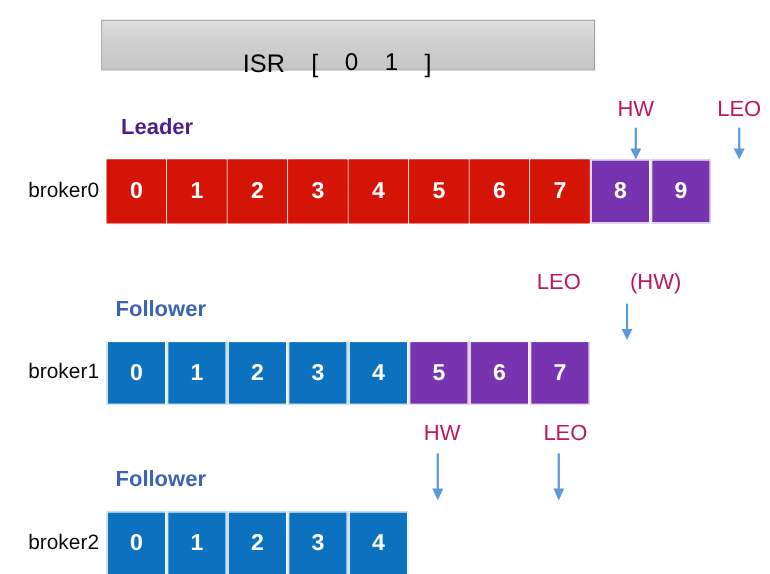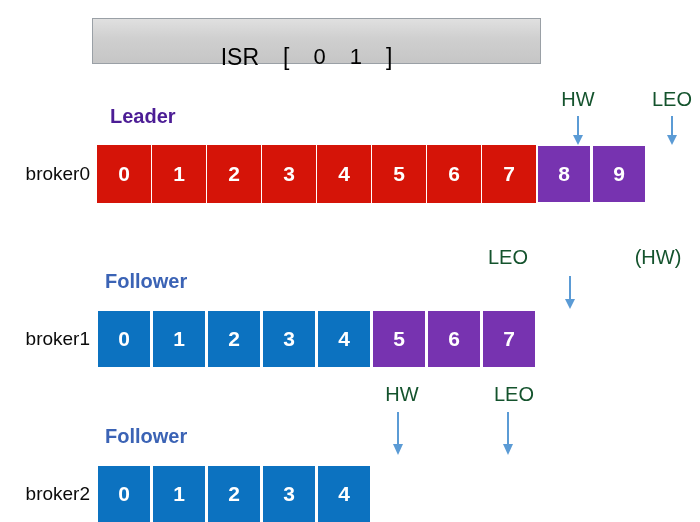--- a/index.html
+++ b/index.html
@@ -96,21 +96,21 @@
     font-weight: bold;
     white-space: nowrap;
   }
   .role.leader   { color: #4c1d95; }
   .role.follower { color: #3b63b5; text-align: center; }
 
   
   .annot-label {
     position: absolute;
     font-size: 20px;
-    color: #14532d;
+    color: #be185d;
     white-space: nowrap;
     text-align: center;
     transform: translateX(-50%);
   }
   .annot-arrow {
     position: absolute;
     transform: translateX(-50%);
   }
   .annot-arrow svg { display: block; }
 </style>
@@ -166,21 +166,21 @@
   <div class="role follower" style="left:105px; top:270px;">Follower</div>
 
   <div class="annot-label" style="left:508px; top:246px;">LEO</div>
   <div class="annot-arrow" style="left:570px; top:276px;">
     <svg width="16" height="34" viewBox="0 0 16 34">
       <line x1="8" y1="0" x2="8" y2="24" stroke="#5b9bd5" stroke-width="2"></line>
       <polygon points="3,23 13,23 8,33" fill="#5b9bd5"></polygon>
     </svg>
   </div>
 
-  <div class="annot-label" style="left:658px; top:246px;">(HW)</div>
+  <div class="annot-label" style="left:596px; top:246px;">(HW)</div>
 
   <div class="row" style="top:310px;">
     <div class="broker-name">broker1</div>
     <div class="cells">
       <div class="cell blue">0</div>
       <div class="cell blue">1</div>
       <div class="cell blue">2</div>
       <div class="cell blue">3</div>
       <div class="cell blue">4</div>
       <div class="cell purple">5</div>

